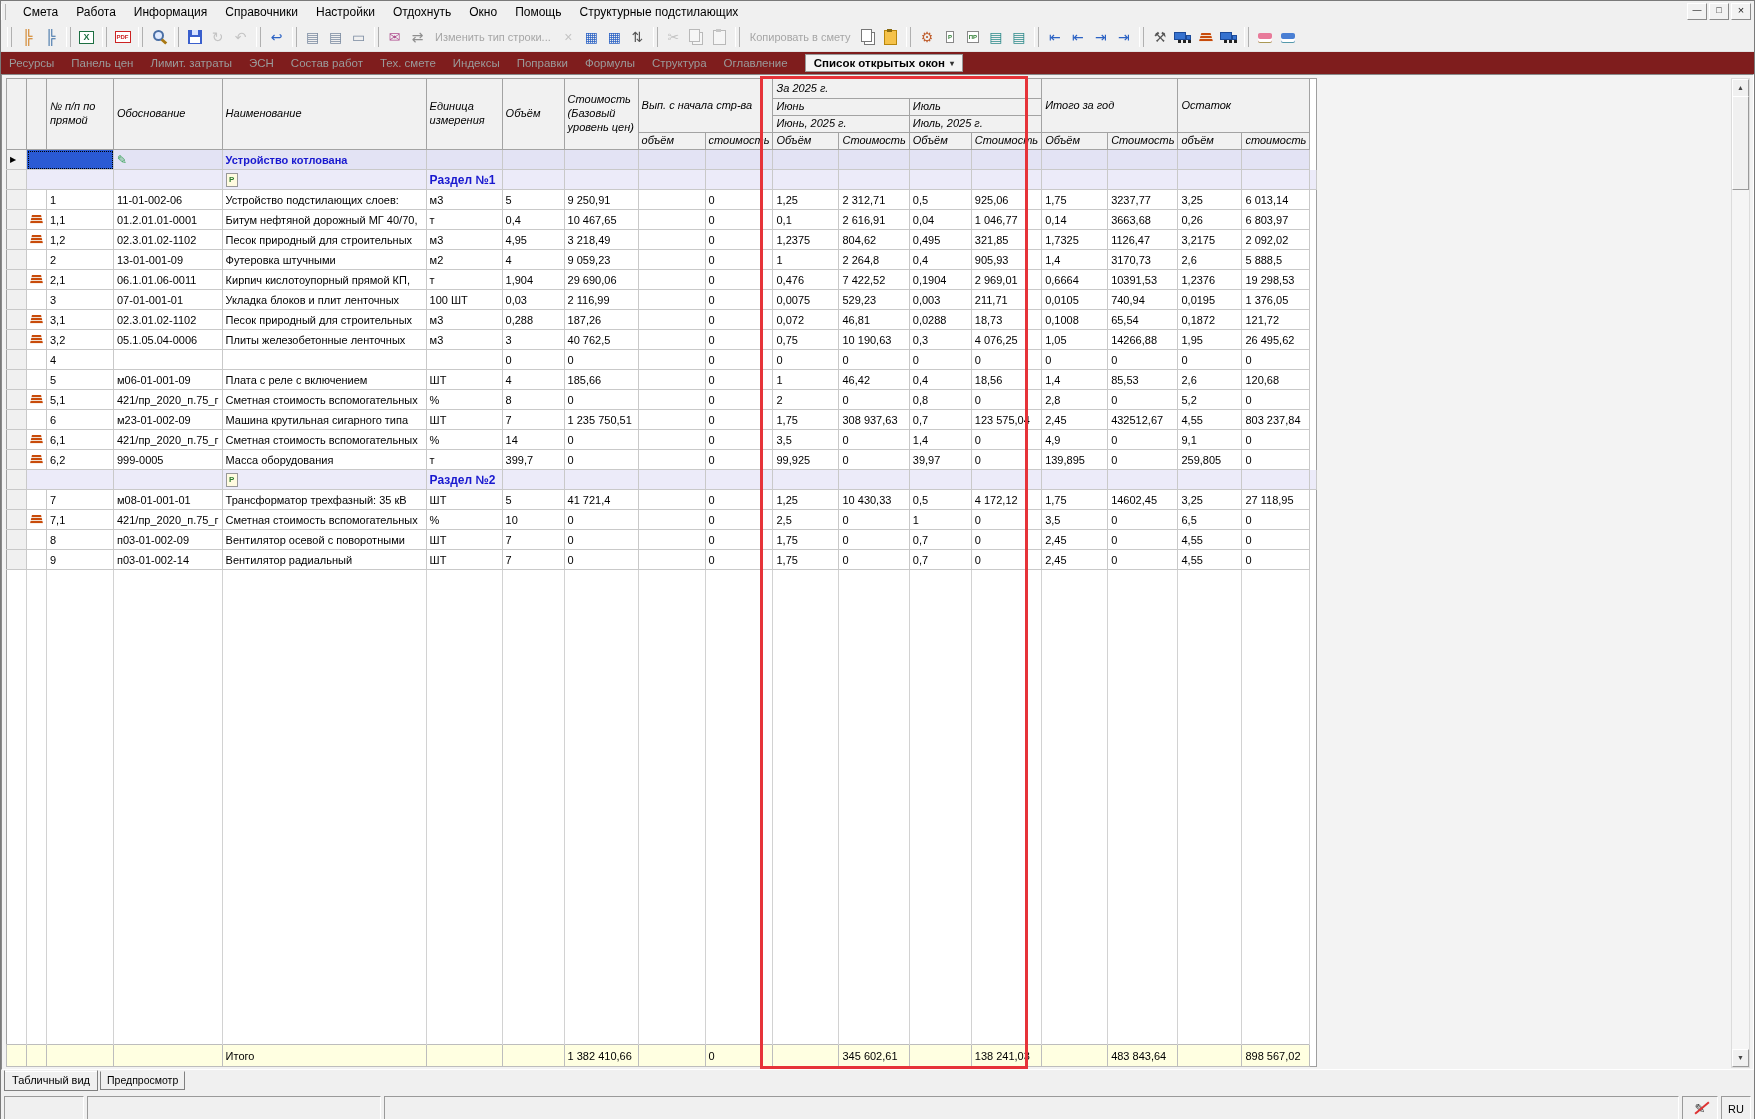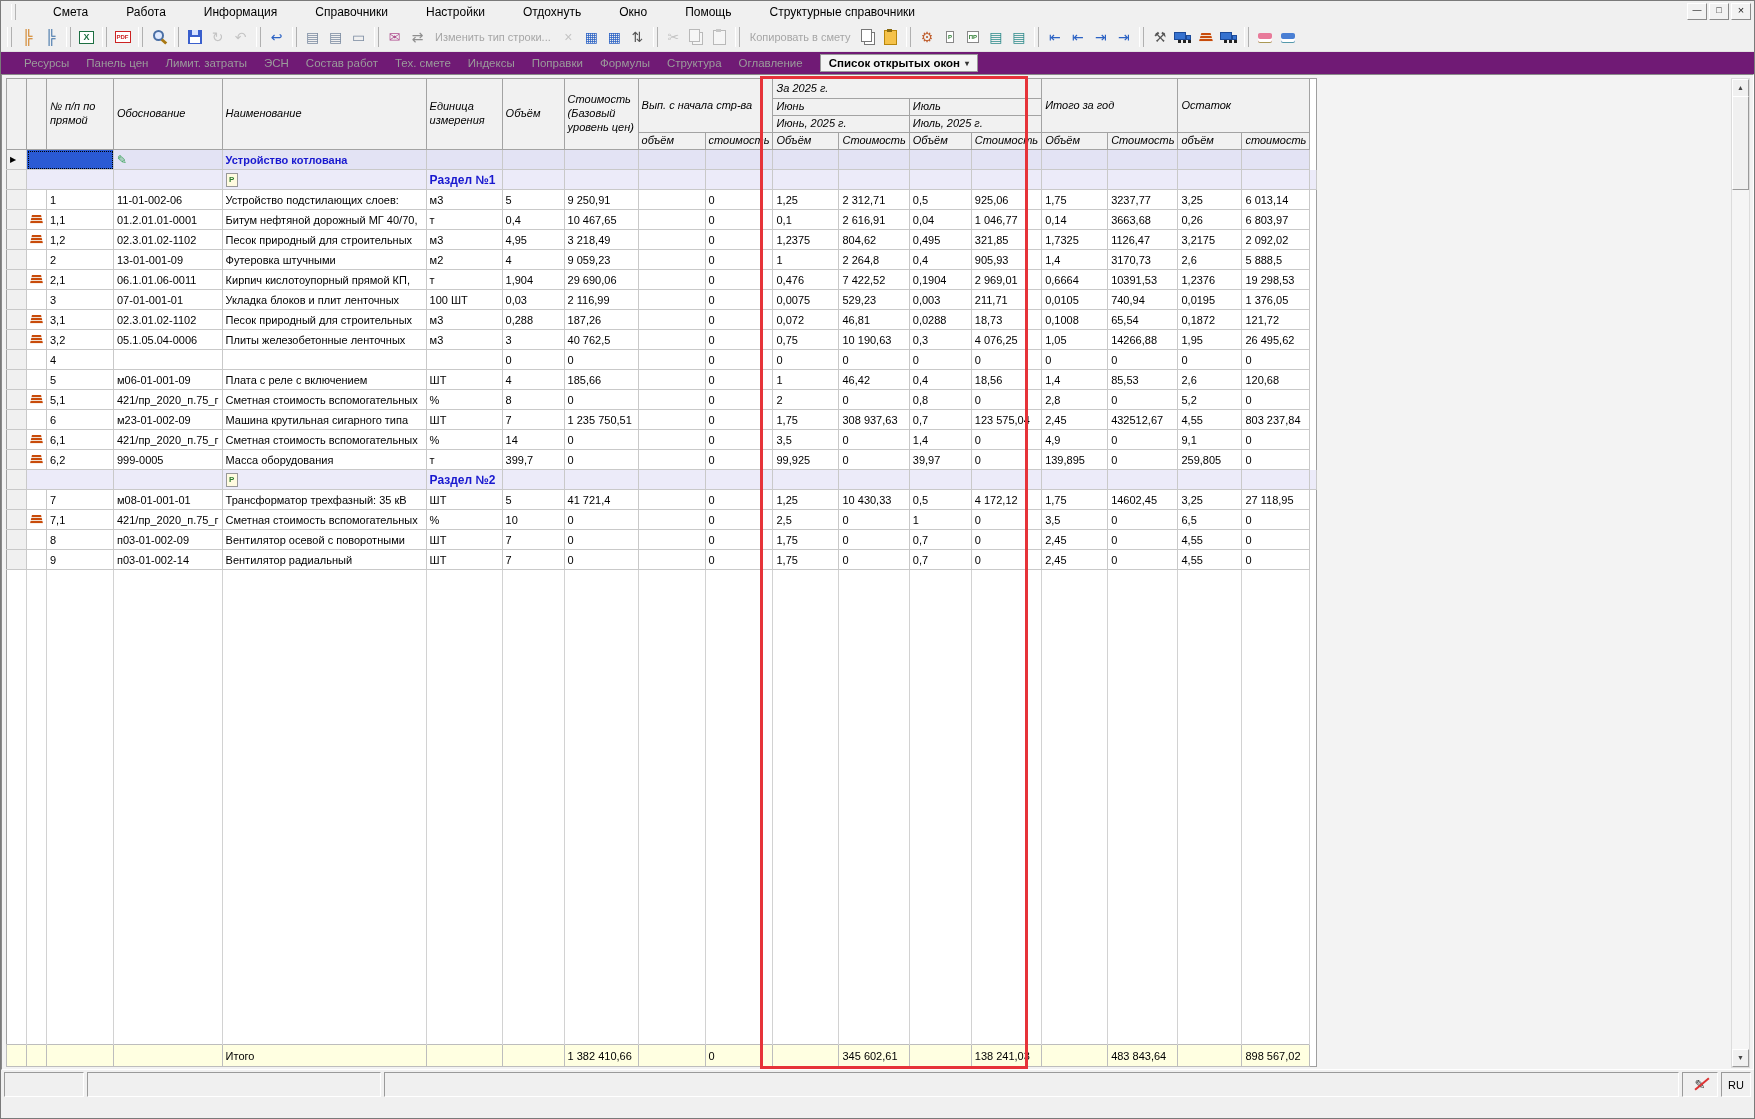--- a/index.html
+++ b/index.html
@@ -1,20 +1,20 @@
 <!DOCTYPE html>
 <html><head>
 <meta charset="utf-8">
 <style>
   html,body{margin:0;padding:0;background:#d8d8d8;}
   body{width:1755px;height:1119px;overflow:hidden;font-family:"Liberation Sans",sans-serif;font-size:11px;color:#000;}
   .window{position:relative;width:1753px;height:1117px;background:#f0f0f0;border:1px solid #7a7a7a;}
 
   
-  .menubar{height:22px;display:flex;align-items:center;padding-left:10px;background:#f0f0f0;position:relative;gap:20px;}
+  .menubar{height:22px;display:flex;align-items:center;background:#f0f0f0;position:relative;}
   .menubar .mgrip{width:3px;height:16px;border-left:1px solid #fff;border-right:1px solid #b5b5b5;margin-right:8px;}
   .menu-item{padding:3px 9px;font-size:12px;cursor:default;}
   .menu-item:first-of-type::first-letter{text-decoration:underline;}
   .win-controls{position:absolute;right:3px;top:2px;display:flex;gap:2px;}
   .wbtn{width:18px;height:15px;background:#f2f2f2;border:1px solid;border-color:#fff #8a8a8a #8a8a8a #fff;font-size:9px;line-height:13px;text-align:center;color:#222;}
   .wbtn.close{font-size:11px;}
 
   
   .toolbar{height:28px;display:flex;align-items:center;padding:0 4px;background:#f0f0f0;border-bottom:1px solid #e2e2e2;}
   .tgroup{display:flex;align-items:center;margin-right:2px;}
@@ -46,21 +46,21 @@
   .i-clip-orange::before{content:"";position:absolute;top:-2px;left:2px;width:5px;height:3px;background:#8a6a10;}
   .i-truck{position:relative;width:18px;height:12px;display:inline-block;}
   .i-truck::before{content:"";position:absolute;left:0;top:1px;width:10px;height:6px;background:#3672cf;border:1px solid #1c4a99;}
   .i-truck::after{content:"";position:absolute;left:12px;top:4px;width:3px;height:3px;background:#3672cf;border:1px solid #1c4a99;box-shadow:-9px 4px 0 -1px #222,-4px 4px 0 -1px #222,1px 4px 0 -1px #222;}
   .i-bricks{width:14px;height:9px;display:inline-block;background:repeating-linear-gradient(180deg,#c84b0b 0 2px,#f3e0d0 2px 3px);clip-path:polygon(18% 0,82% 0,100% 100%,0 100%);}
   .i-book-pink{width:14px;height:9px;display:inline-block;background:#e87a9a;border-radius:2px;box-shadow:inset 0 -3px 0 #fff,0 1px 0 #a95;}
   .i-book-blue{width:14px;height:9px;display:inline-block;background:#4a7fd4;border-radius:2px;box-shadow:inset 0 -3px 0 #fff,0 1px 0 #59a;}
   .i-page{font-size:6px;font-weight:bold;color:#2e7d32;border:1px solid #888;background:#fff;padding:2px 1px;line-height:1;}
 
   
-  .tabrow{height:22px;display:flex;align-items:center;padding-left:23px;background:#701a75;}
+  .tabrow{height:22px;display:flex;align-items:center;padding-left:8px;background:#7f1d1d;}
   .ptab{color:#9b9b9b;font-size:11.5px;margin-right:17px;white-space:nowrap;}
   .ptab-active{color:#000;font-size:11.5px;font-weight:bold;border:1px solid #9a9a9a;background:#f4f4f4;padding:2px 8px;display:flex;align-items:center;gap:5px;}
   .ptab-active .arrow{font-size:8px;color:#333;}
 
   
   .gridarea{position:relative;height:994px;background:#f3f3f3;border:1px solid;border-color:#8a8a8a #fff #fff #8a8a8a;overflow:hidden;}
   table.grid{position:absolute;left:4px;top:3px;border-collapse:collapse;table-layout:fixed;background:#fff;border:1px solid #9f9f9f;}
   table.grid th,table.grid td{overflow:hidden;white-space:nowrap;padding:1px 3px;font-weight:normal;text-align:left;}
   table.grid th{background:#f1f1f1;border:1px solid #a3a3a3;vertical-align:middle;white-space:normal;line-height:1.25;font-style:italic;}
   tr.h1{height:20px;} tr.h2{height:17px;} tr.h3{height:17px;} tr.h4{height:17px;}
@@ -112,21 +112,21 @@
   <div class="menubar">
     <span class="mgrip"></span>
     <span class="menu-item">Смета</span>
     <span class="menu-item">Работа</span>
     <span class="menu-item">Информация</span>
     <span class="menu-item">Справочники</span>
     <span class="menu-item">Настройки</span>
     <span class="menu-item">Отдохнуть</span>
     <span class="menu-item">Окно</span>
     <span class="menu-item">Помощь</span>
-    <span class="menu-item">Структурные справочники</span>
+    <span class="menu-item">Структурные подстилающих</span>
     <div class="win-controls">
       <div class="wbtn">—</div>
       <div class="wbtn">□</div>
       <div class="wbtn close">×</div>
     </div>
   </div>
 
   <div class="toolbar">
       <div class="tgroup">
         <span class="grip"></span>
@@ -831,20 +831,24 @@
 
     <div class="red-box"></div>
 
     <div class="vscroll">
       <div class="varrow">▲</div>
       <div class="vthumb"></div>
       <div class="varrow down">▼</div>
     </div>
   </div>
 
+  <div class="bottomtabs">
+    <span class="btab active">Табличный вид</span>
+    <span class="btab inactive">Предпросмотр</span>
+  </div>
 
   <div class="statusbar">
     <div class="spanel sp1"></div>
     <div class="spanel sp2"></div>
     <div class="spanel sp3"></div>
     <div class="spanel sp-icon">
       <span class="noedit">✎</span>
     </div>
     <div class="spanel sp-ru">RU</div>
   </div>

